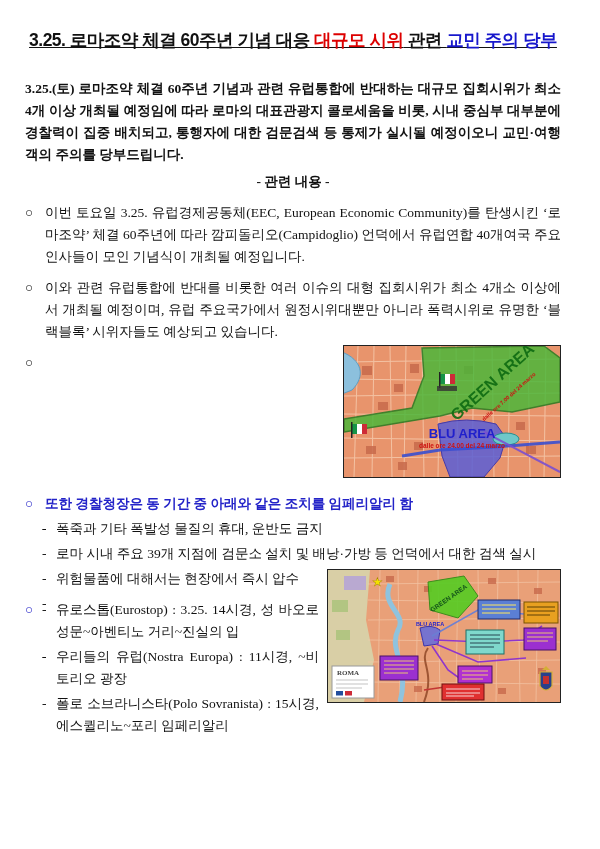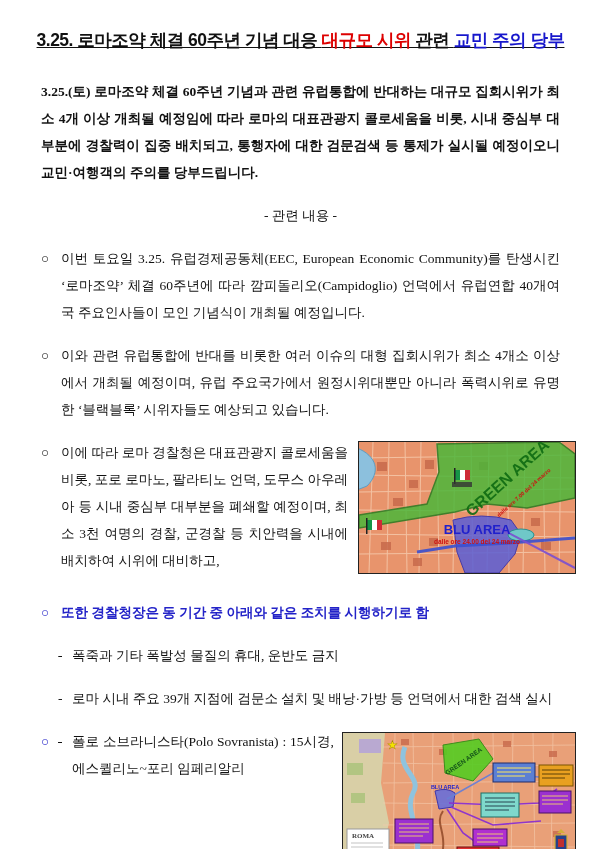--- a/index.html
+++ b/index.html
@@ -2,37 +2,37 @@
 <html><head>
 <meta charset="utf-8">
 <style>
   html,body{margin:0;padding:0;background:#888;}
   .page{
     position:relative;
     width:600px;height:849px;
     margin:0 auto;
     background:#ffffff;
     box-sizing:border-box;
-    padding:28px 24px 10px 25px;
+    padding:28px 39px 10px 25px;
     font-family:"Liberation Serif","DejaVu Serif",serif;
     font-size:13.5px;color:#111;
     overflow:hidden;
   }
   .doc-title{
     text-align:center;
     font-family:"Liberation Sans","DejaVu Sans",sans-serif;
     font-weight:bold;font-size:17.5px;letter-spacing:-0.5px;
     text-decoration:underline;
     white-space:nowrap;
   }
   .doc-title .red{color:#dd0000;}
   .doc-title .blue{color:#1717cc;}
-  p{margin:16px;line-height:27px;text-align:justify;}
+  p{margin:0;line-height:22px;text-align:justify;}
   .intro{margin-top:26px;font-weight:bold;}
-  .divider{margin-top:5px;text-align:center;font-weight:normal;}
+  .divider{margin-top:5px;text-align:center;font-weight:bold;}
   .bullet{position:relative;padding-left:20px;margin-top:9px;}
   .bullet .marker{position:absolute;left:0;top:0;}
   .cont{padding-left:20px;margin-top:9px;}
   .blue-head{color:#2323c8;font-weight:bold;}
   .dash{position:relative;padding-left:31px;margin-top:3px;}
   .dash .marker{position:absolute;left:17px;top:0;}
   .mapbox{
     float:right;border:1px solid #222;background:#e9a078;
     overflow:hidden;
   }
@@ -124,27 +124,27 @@
       </g>
 
       <text x="152" y="40" transform="rotate(-42 152 40)" font-family="Liberation Sans, sans-serif" font-size="16" font-weight="bold" fill="#0e6b12" opacity="0.9" text-anchor="middle">GREEN AREA</text>
       <text x="166" y="52" transform="rotate(-42 166 52)" font-family="Liberation Sans, sans-serif" font-size="5.5" font-weight="bold" fill="#cc1111" text-anchor="middle">dalle ore 7.00 del 24 marzo</text>
       <text x="118" y="92" font-family="Liberation Sans, sans-serif" font-size="13" font-weight="bold" fill="#2020cc" text-anchor="middle">BLU AREA</text>
       <text x="118" y="102" font-family="Liberation Sans, sans-serif" font-size="6.5" font-weight="bold" fill="#cc1111" text-anchor="middle">dalle ore 24.00 del 24 marzo</text>
     </svg>
   </div>
 
   <p class="bullet">
-    <span class="marker">○</span><span>이에 따라 로마 경찰청은 대표관광지 콜로세움을 비롯, 포로 로마노, 팔라티노 언덕, 도무스 아우레아 등 시내 중심부 대부분을 폐쇄할 예정이며, 최소 3천 여명의 경찰, 군경찰 등 치안력을 시내에 배치하여 시위에 대비하고,</span>
+    <span class="marker">○</span>
   </p>
 
   <div class="clear"></div>
 
   <p class="bullet blue-head">
-    <span class="marker">○</span><span>또한 경찰청장은 동 기간 중 아래와 같은 조치를 시행하기로 함</span>
+    <span class="marker">○</span><span>또한 경찰청장은 동 기간 중 아래와 같은 조치를 임페리알리 함</span>
   </p>
 
   <p class="dash">
     <span class="marker">-</span>
   </p>
   <p class="dash">
     <span class="marker">-</span><span>폭죽과 기타 폭발성 물질의 휴대, 운반도 금지</span>
   </p>
   <p class="dash">
     <span class="marker">-</span><span>로마 시내 주요 39개 지점에 검문소 설치 및 배낭·가방 등 언덕에서 대한 검색 실시</span>
@@ -284,37 +284,37 @@
 
       <g>
         <path d="M212,102 L224,102 L224,116 Q218,124 212,116 Z" fill="#27408b" stroke="#d4af37" stroke-width="1.2"></path>
         <rect x="215" y="106" width="6" height="8" fill="#c03030"></rect>
         <path d="M214,100 L222,100 L218,96 Z" fill="#d4af37"></path>
       </g>
     </svg>
   </div>
 
   <p class="dash">
-    <span class="marker">-</span>
+    <span class="marker">-</span><span>위험물품에 대해서는 현장에서 즉시 압수</span>
   </p>
   <p class="dash">
     <span class="marker">-</span>
   </p>
 
   <p class="bullet blue-head">
     <span class="marker">○</span>
   </p>
 
   <p class="dash">
+    <span class="marker">-</span><span>유로스톱(Eurostop) : 3.25. 14시경, 성 바오로 성문~아벤티노 거리~진실의 입</span>
+  </p>
+  <p class="dash">
     <span class="marker">-</span>
   </p>
   <p class="dash">
-    <span class="marker">-</span>
-  </p>
-  <p class="dash">
-    <span class="marker">-</span>
+    <span class="marker">-</span><span>우리들의 유럽(Nostra Europa) : 11시경, ~비토리오 광장</span>
   </p>
   <p class="dash">
     <span class="marker">-</span><span>폴로 소브라니스타(Polo Sovranista) : 15시경, 에스퀼리노~포리 임페리알리</span>
   </p>
 
   <div class="clear"></div>
 </div>
 
 </body></html>

